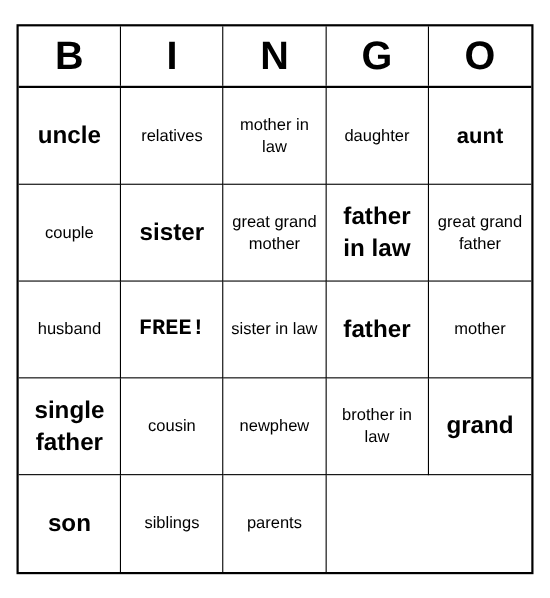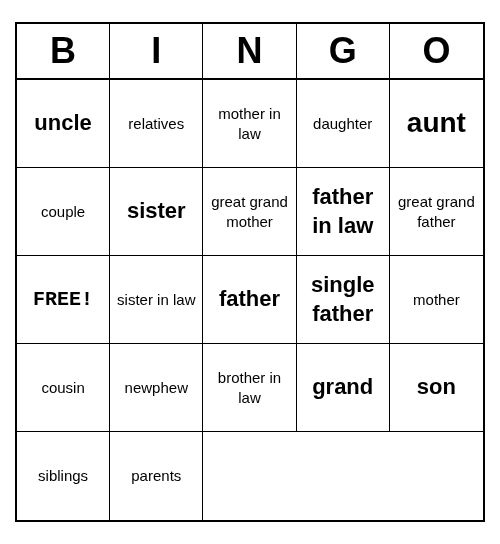--- a/index.html
+++ b/index.html
@@ -53,21 +53,21 @@
       border-right: none;
     }
     .bingo-cell:nth-child(n+21) {
       border-bottom: none;
     }
     .bingo-cell.large {
       font-size: 22px;
       font-weight: bold;
     }
     .bingo-cell.xlarge {
-      font-size: 28px;
+      font-size: 20px;
       font-weight: bold;
     }
     .bingo-cell.free {
       font-size: 20px;
       font-weight: bold;
       font-family: Liberation Mono, monospace;
     }
   </style>
 </head>
 <body>
@@ -84,25 +84,26 @@
   <div class="bingo-cell large">uncle</div>
       <div class="bingo-cell">relatives</div>
       <div class="bingo-cell">mother in law</div>
       <div class="bingo-cell">daughter</div>
       <div class="bingo-cell xlarge">aunt</div>
       <div class="bingo-cell">couple</div>
       <div class="bingo-cell large">sister</div>
       <div class="bingo-cell">great grand mother</div>
       <div class="bingo-cell large">father in law</div>
       <div class="bingo-cell">great grand father</div>
+      <div class="bingo-cell">husband</div>
       <div class="bingo-cell free">FREE!</div>
       <div class="bingo-cell">sister in law</div>
       <div class="bingo-cell large">father</div>
+      <div class="bingo-cell">mother</div>
       <div class="bingo-cell large">single father</div>
-      <div class="bingo-cell">mother</div>
       <div class="bingo-cell">cousin</div>
       <div class="bingo-cell">newphew</div>
       <div class="bingo-cell">brother in law</div>
       <div class="bingo-cell large">grand</div>
       <div class="bingo-cell large">son</div>
       <div class="bingo-cell">siblings</div>
       <div class="bingo-cell">parents</div>
     </div>
 </div>
 

